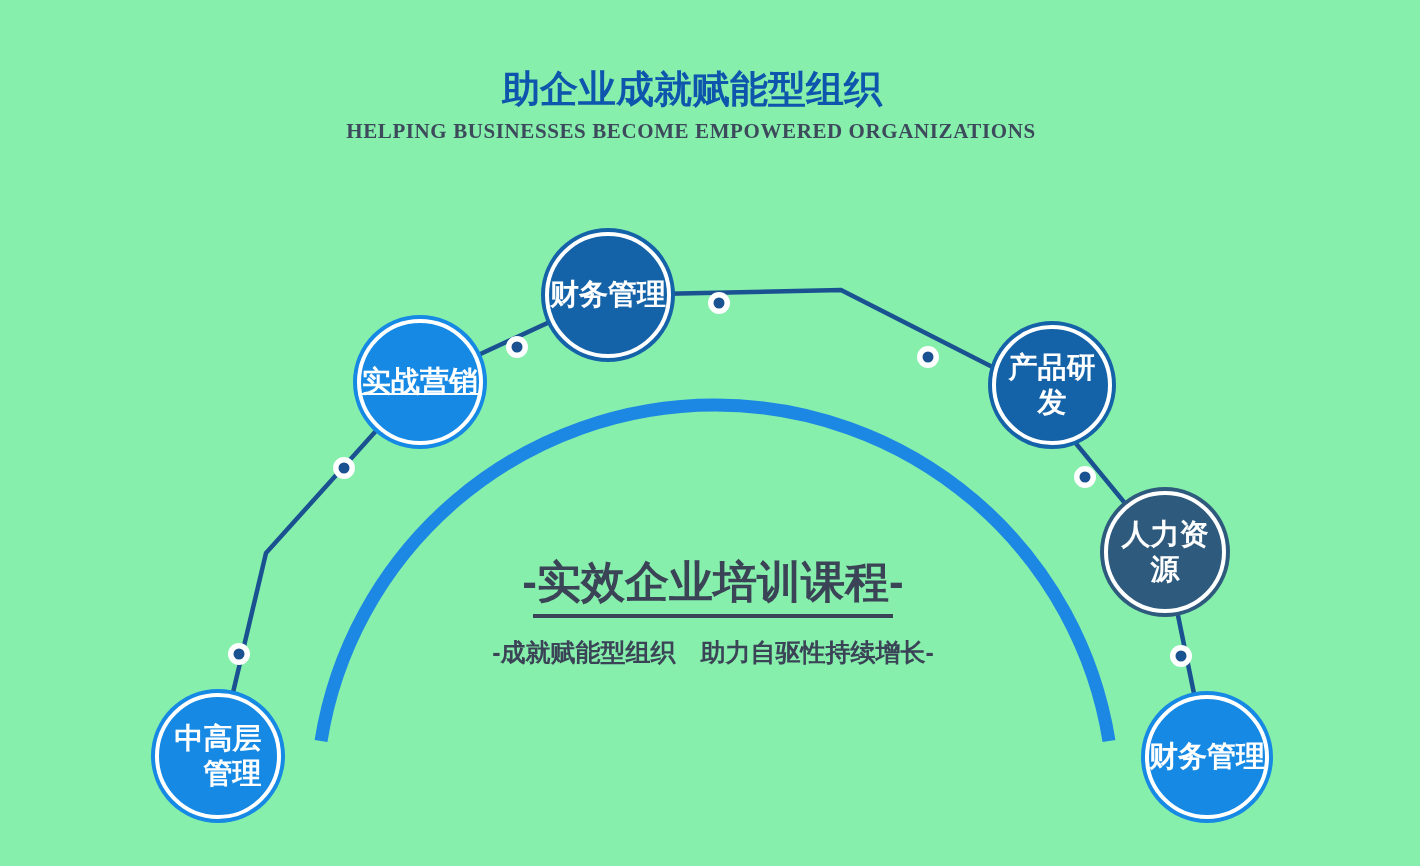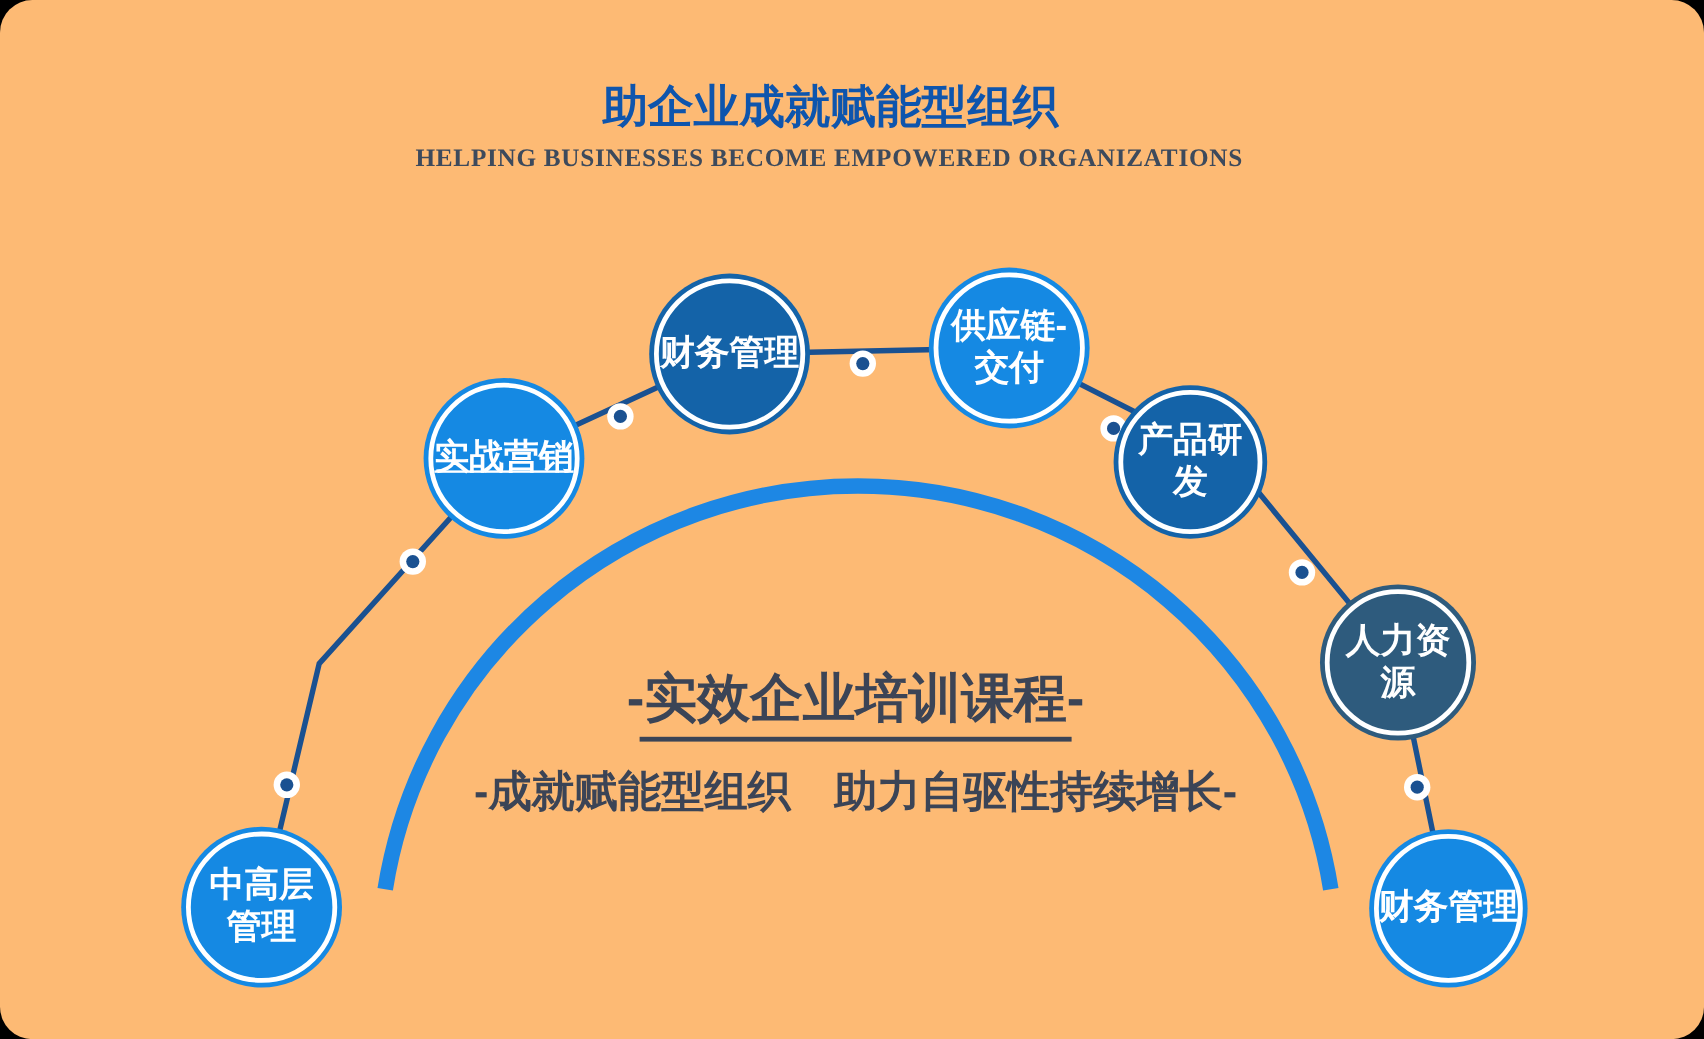--- a/index.html
+++ b/index.html
@@ -5,23 +5,22 @@
   html, body {
     margin: 0;
     padding: 0;
     background: #000000;
     font-family: "Liberation Sans", sans-serif;
   }
   .canvas {
     position: relative;
     width: 1420px;
     height: 866px;
-    background: #fdba74;
+    background: #86efac;
     overflow: hidden;
-    border-radius: 27px;
   }
   svg.layer {
     position: absolute;
     left: 0;
     top: 0;
     width: 1420px;
     height: 866px;
   }
   .page-title {
     position: absolute;
@@ -64,21 +63,21 @@
     height: 4px;
     background: #3b4456;
   }
   .center-tagline {
     position: absolute;
     left: 713px;
     top: 636px;
     transform: translateX(-50%);
     white-space: nowrap;
     color: #3b4456;
-    font-size: 36px;
+    font-size: 25px;
     font-weight: bold;
   }
   .course-circle {
     position: absolute;
     box-sizing: border-box;
     border-radius: 50%;
     border: 4px solid #ffffff;
     display: flex;
     align-items: center;
     justify-content: center;
@@ -132,23 +131,21 @@
     </g>
   </svg>
 
   <div class="page-title">助企业成就赋能型组织</div>
   <div class="page-subtitle">HELPING BUSINESSES BECOME EMPOWERED ORGANIZATIONS</div>
 
   <div class="center-heading">-实效企业培训课程-</div>
   <div class="center-divider"></div>
   <div class="center-tagline">-成就赋能型组织　助力自驱性持续增长-</div>
 
-  <div class="course-circle" style="left: 155px; top: 693px; width: 126px; height: 126px; background-color: rgb(21, 137, 227); box-shadow: rgb(21, 137, 227) 0px 0px 0px 4px;">中高层
+  <div class="course-circle" style="left: 155px; top: 693px; width: 126px; height: 126px; background-color: rgb(21, 137, 227); box-shadow: rgb(21, 137, 227) 0px 0px 0px 4px; text-align: right;">中高层
 管理</div>
   <div class="course-circle" style="left: 357px; top: 319px; width: 126px; height: 126px; background-color: rgb(21, 137, 227); box-shadow: rgb(21, 137, 227) 0px 0px 0px 4px; text-decoration: underline;">实战营销</div>
   <div class="course-circle" style="left: 545px; top: 232px; width: 126px; height: 126px; background-color: rgb(20, 99, 168); box-shadow: rgb(20, 99, 168) 0px 0px 0px 4px;">财务管理</div>
-  <div class="course-circle" style="left: 778px; top: 227px; width: 126px; height: 126px; background-color: rgb(21, 137, 227); box-shadow: rgb(21, 137, 227) 0px 0px 0px 4px;">供应链-
-交付</div>
-  <div class="course-circle" style="left: 932px; top: 325px; width: 120px; height: 120px; background-color: rgb(20, 99, 168); box-shadow: rgb(20, 99, 168) 0px 0px 0px 4px;">产品研发</div>
+  <div class="course-circle" style="left: 992px; top: 325px; width: 120px; height: 120px; background-color: rgb(20, 99, 168); box-shadow: rgb(20, 99, 168) 0px 0px 0px 4px;">产品研发</div>
   <div class="course-circle" style="left: 1145px; top: 695px; width: 124px; height: 124px; background-color: rgb(21, 137, 227); box-shadow: rgb(21, 137, 227) 0px 0px 0px 4px;">财务管理</div>
   <div class="course-circle" style="left: 1104px; top: 491px; width: 122px; height: 122px; background-color: rgb(46, 91, 125); box-shadow: rgb(46, 91, 125) 0px 0px 0px 4px;">人力资源</div>
 
 </div>
 
 </body></html>

